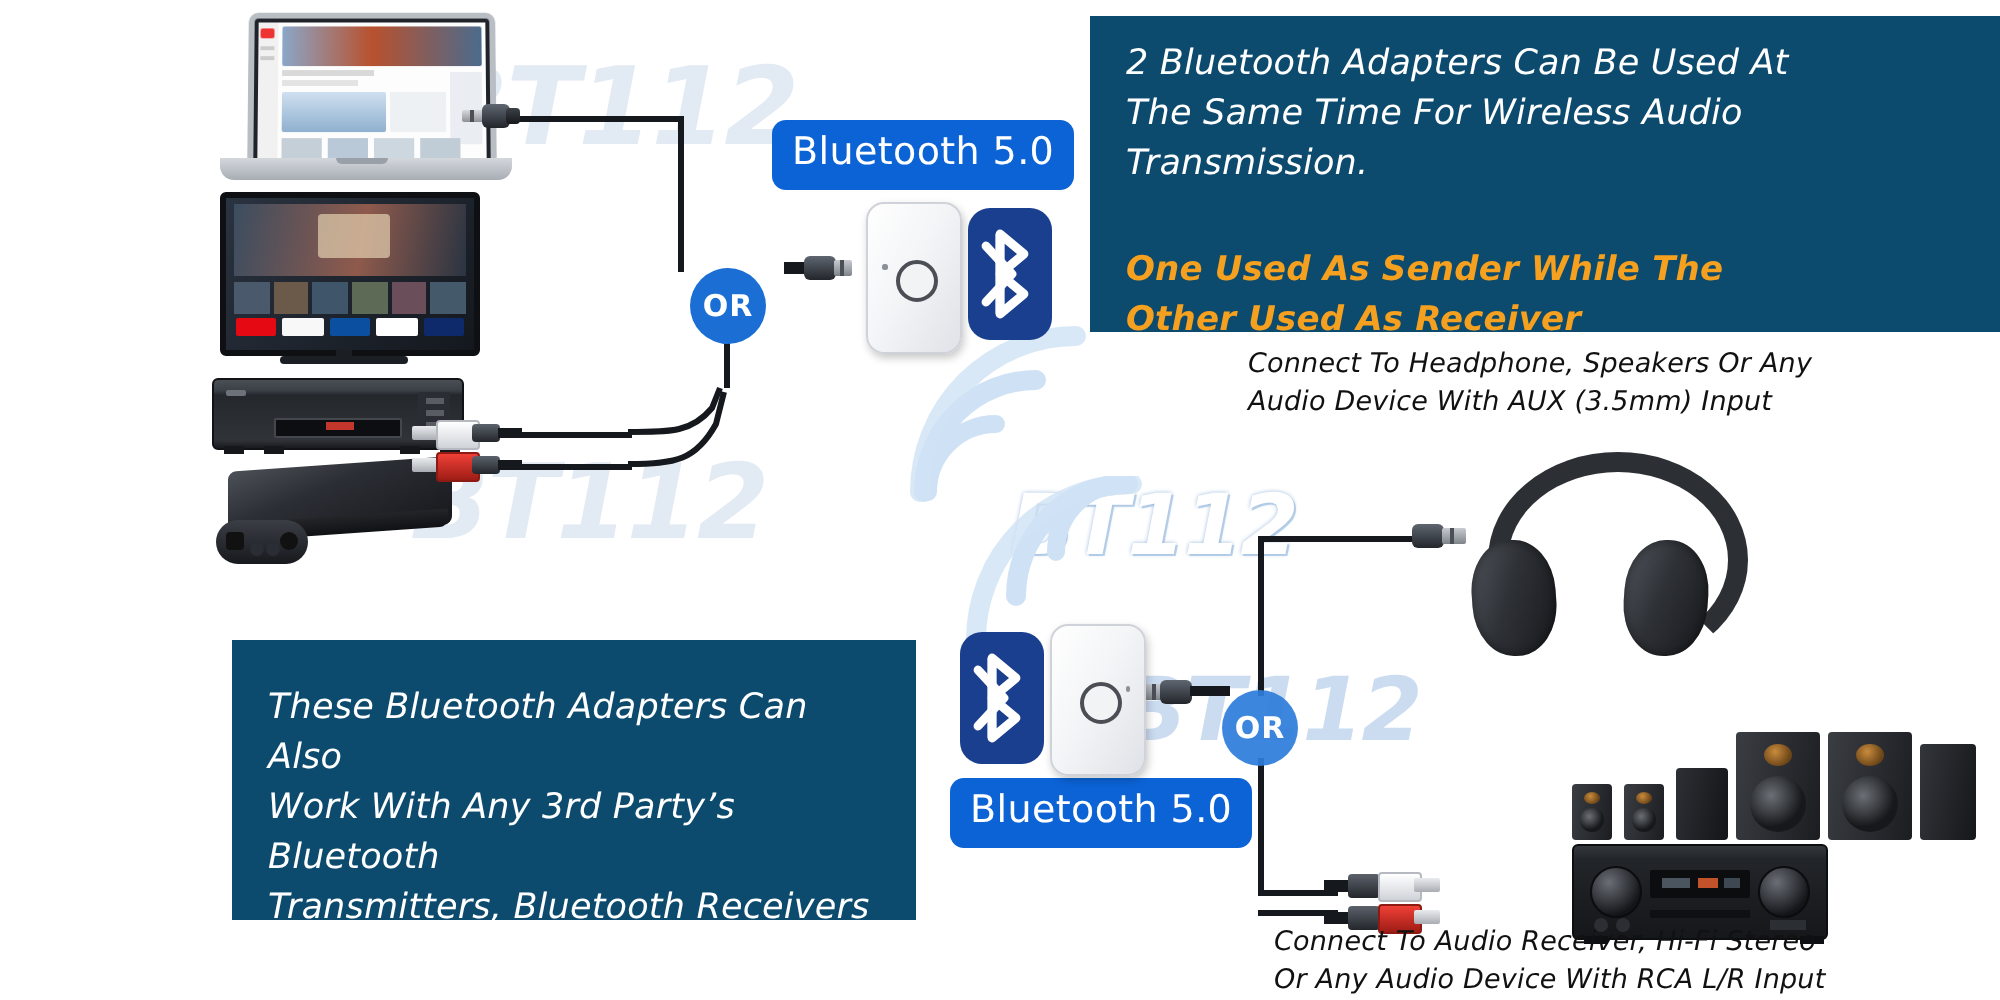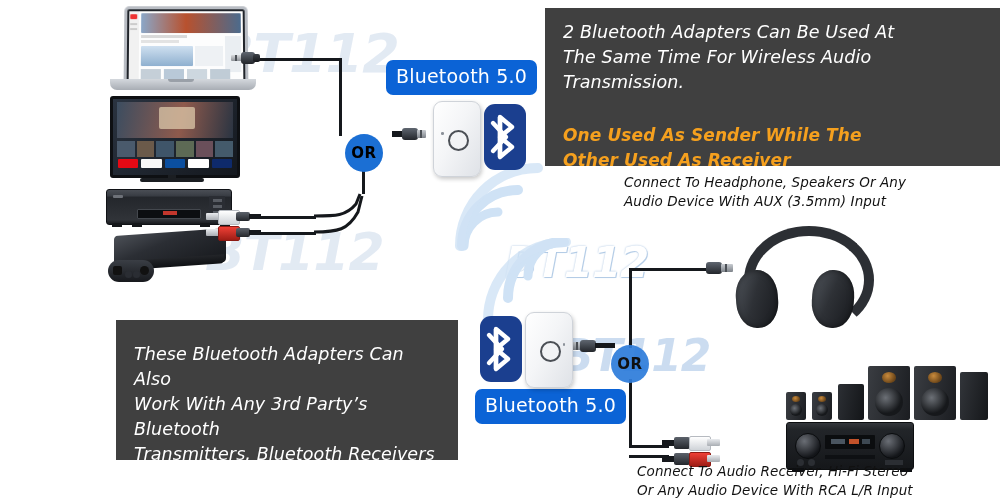--- a/index.html
+++ b/index.html
@@ -17,21 +17,21 @@
     font-size:13.5px;
     line-height:19px;
     color:#111111;
     white-space:pre-line;
     letter-spacing:.1px;
   }
 
   
   .panel{
     position:absolute;
-    background:#404040;
+    background:#0c4a6e;
     box-sizing:border-box;
     padding:12px 16px 14px 18px;
   }
   .panel p{
     margin:0;
     font-style:italic;
     font-size:17.5px;
     line-height:25px;
     color:#ffffff;
     white-space:pre-line;
@@ -51,21 +51,21 @@
     padding:7px 10px 9px 10px;
     white-space:nowrap;
     letter-spacing:.2px;
   }
 
   
   .or-bubble{
     position:absolute;
     width:38px;height:38px;border-radius:50%;
     background:#1b6fd4;
-    color:#000000;
+    color:#ffffff;
     font-size:15px;font-weight:bold;
     display:flex;align-items:center;justify-content:center;
     letter-spacing:.5px;
     z-index:6;
   }
   .or-bubble.faded{background:#2f7ddb;opacity:.93;}
 
   
   .watermark{
     position:absolute;

